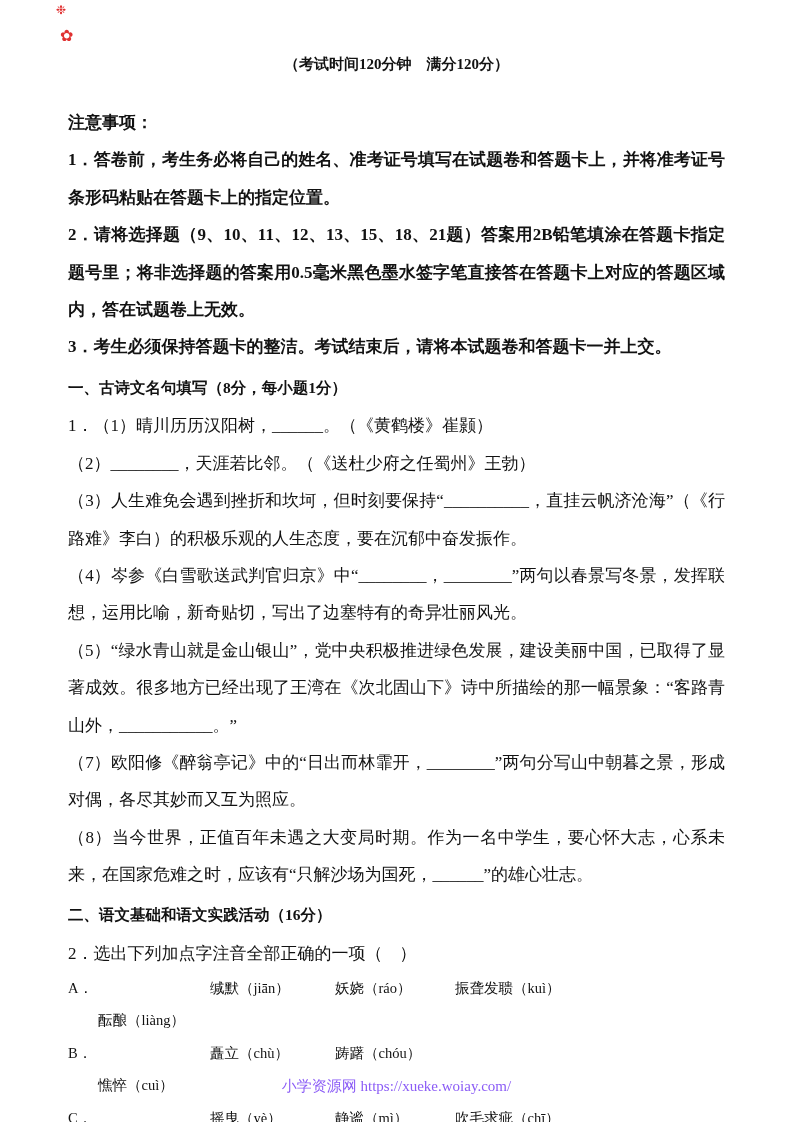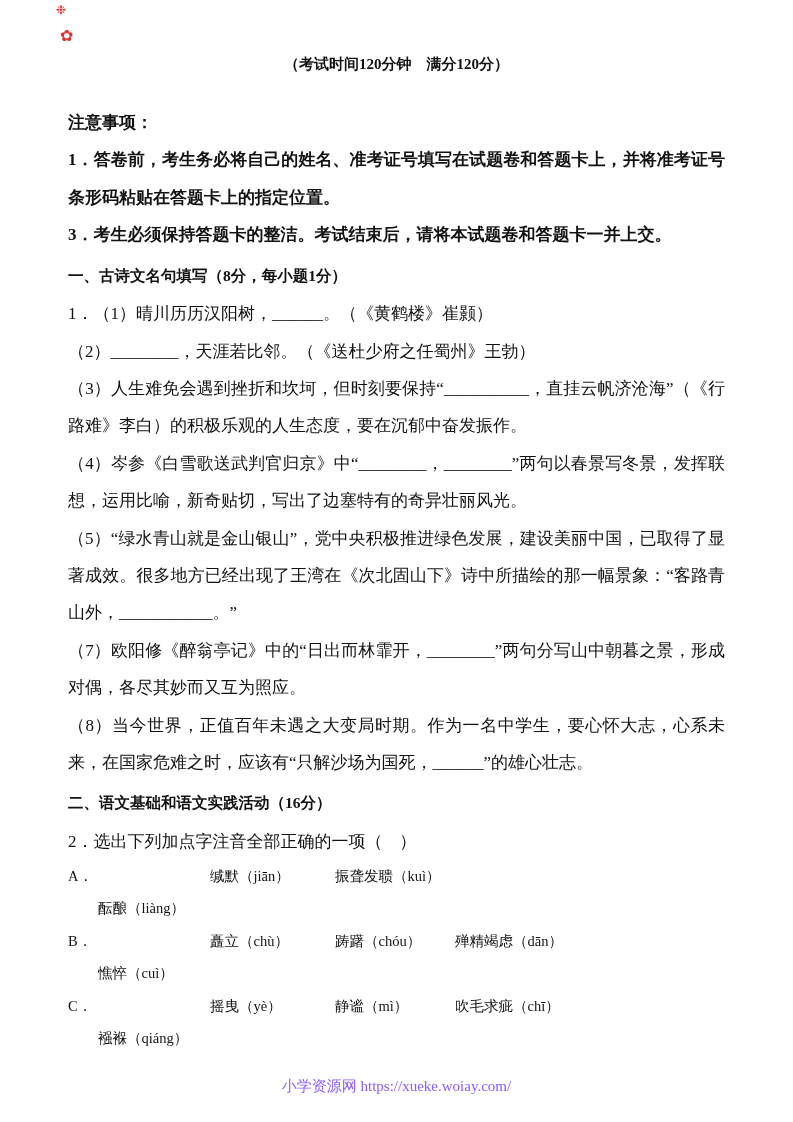--- a/index.html
+++ b/index.html
@@ -74,49 +74,50 @@
 
 <div class="page">
 
   <span class="watermark m1">❉</span>
   <span class="watermark m2">✿</span>
 
   <div class="doc-subtitle">（考试时间120分钟　满分120分）</div>
 
   <p class="para bold">注意事项：</p>
   <p class="para bold">1．答卷前，考生务必将自己的姓名、准考证号填写在试题卷和答题卡上，并将准考证号条形码粘贴在答题卡上的指定位置。</p>
+  <p class="para bold">2．请将选择题（9、10、11、12、13、15、18、21题）答案用2B铅笔填涂在答题卡指定题号里；将非选择题的答案用0.5毫米黑色墨水签字笔直接答在答题卡上对应的答题区域内，答在试题卷上无效。</p>
   <p class="para bold">3．考生必须保持答题卡的整洁。考试结束后，请将本试题卷和答题卡一并上交。</p>
 
   <p class="sec-heading">一、古诗文名句填写（8分，每小题1分）</p>
 
   <p class="para">1．（1）晴川历历汉阳树，______。（《黄鹤楼》崔颢）</p>
   <p class="para">（2）________，天涯若比邻。（《送杜少府之任蜀州》王勃）</p>
   <p class="para">（3）人生难免会遇到挫折和坎坷，但时刻要保持“__________，直挂云帆济沧海”（《行路难》李白）的积极乐观的人生态度，要在沉郁中奋发振作。</p>
   <p class="para">（4）岑参《白雪歌送武判官归京》中“________，________”两句以春景写冬景，发挥联想，运用比喻，新奇贴切，写出了边塞特有的奇异壮丽风光。</p>
   <p class="para">（5）“绿水青山就是金山银山”，党中央积极推进绿色发展，建设美丽中国，已取得了显著成效。很多地方已经出现了王湾在《次北固山下》诗中所描绘的那一幅景象：“客路青山外，___________。”</p>
   <p class="para">（7）欧阳修《醉翁亭记》中的“日出而林霏开，________”两句分写山中朝暮之景，形成对偶，各尽其妙而又互为照应。</p>
   <p class="para">（8）当今世界，正值百年未遇之大变局时期。作为一名中学生，要心怀大志，心系未来，在国家危难之时，应该有“只解沙场为国死，______”的雄心壮志。</p>
 
   <p class="sec-heading">二、语文基础和语文实践活动（16分）</p>
 
   <p class="para">2．选出下列加点字注音全部正确的一项（　）</p>
 
   <div class="opt-row">
     <span class="opt-label">A．</span>
     <span class="opt-term-1">酝酿（liàng）</span>
     <span class="opt-term-2">缄默（jiān）</span>
+    <span class="opt-term-3">妖娆（ráo）</span>
     <span class="opt-term-4">振聋发聩（kuì）</span>
   </div>
 
   <div class="opt-row">
     <span class="opt-label">B．</span>
     <span class="opt-term-1">憔悴（cuì）</span>
     <span class="opt-term-2">矗立（chù）</span>
     <span class="opt-term-3">踌躇（chóu）</span>
-    <span class="opt-term-4">殚精竭虑（dān）</span>
   </div>
 
   <div class="opt-row">
     <span class="opt-label">C．</span>
     <span class="opt-term-1">襁褓（qiáng）</span>
     <span class="opt-term-2">摇曳（yè）</span>
     <span class="opt-term-3">静谧（mì）</span>
     <span class="opt-term-4">吹毛求疵（chī）</span>
   </div>
 

